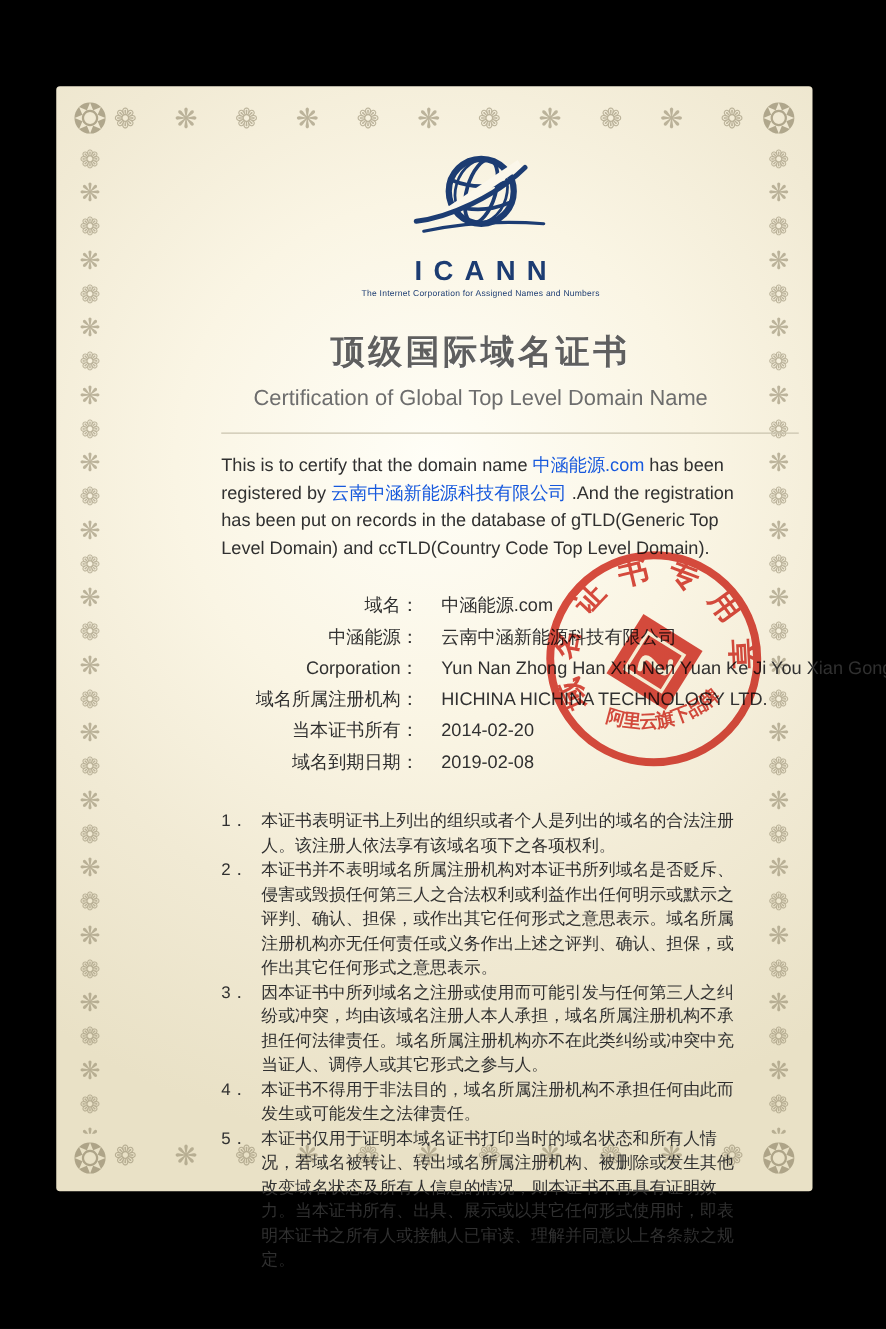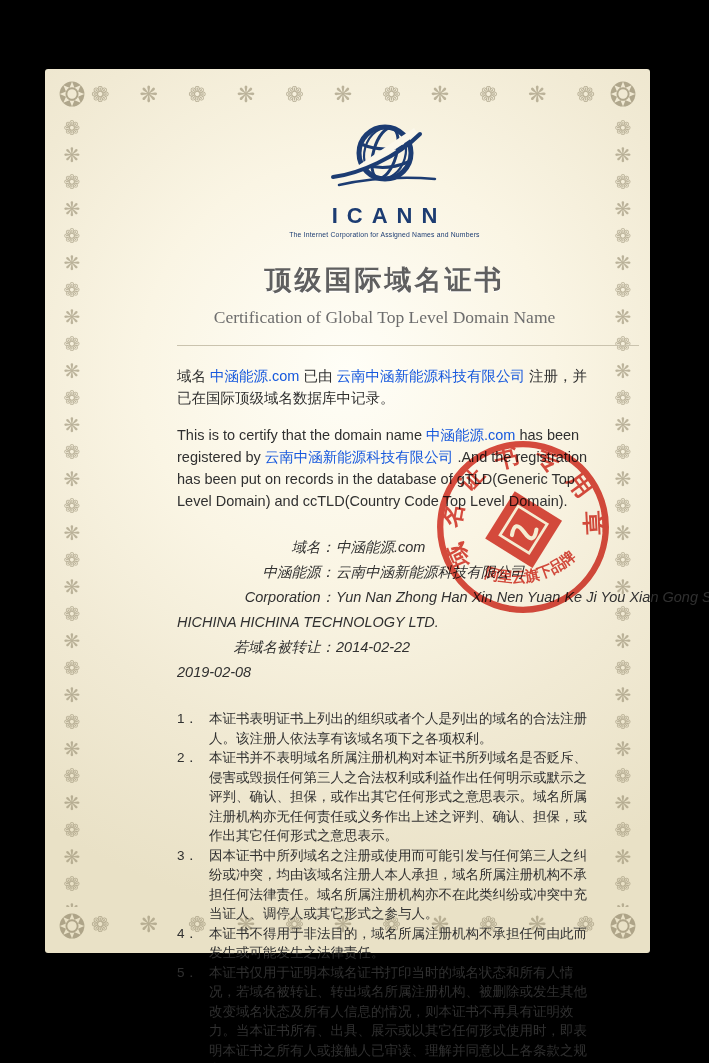--- a/index.html
+++ b/index.html
@@ -28,30 +28,30 @@
   .content{position:relative;z-index:1;padding:50px 58px 0 94px;color:#303030;margin-left:38px;}
 
   .logo{text-align:center;}
   .wordmark{margin-top:2px;font-size:22px;font-weight:bold;color:#1c3c72;
             letter-spacing:9px;text-indent:9px;}
   .tagline{margin-top:2px;font-size:6.8px;color:#1c3c72;letter-spacing:.2px;}
 
   .title{margin:24px 0 0 0;text-align:center;font-size:27px;font-weight:bold;
          color:#5f5f5f;letter-spacing:3px;text-shadow:0 1px 0 rgba(255,255,255,.85);}
   .subtitle{margin-top:9px;text-align:center;font-size:17.5px;color:#6d6d6d;
-            font-family:Liberation Serif, serif;}
+            font-family:Liberation Sans, sans-serif;}
   .divider{margin:17px auto 0;width:462px;border-top:1px solid #cac3ae;height:0;}
 
   .para{margin:0;font-size:14.5px;line-height:22px;word-break:break-all;}
   .para.zh{margin-top:19px;}
   .para.en{margin-top:15px;word-break:normal;}
   .link{color:var(--accent-blue,#1658dd);}
 
   .details{margin-top:23px;font-size:14.5px;}
-  .drow{display:grid;grid-template-columns:158px 1fr;column-gap:1px;line-height:25px;font-style:italic;}
+  .drow{display:grid;grid-template-columns:158px 1fr;column-gap:18px;line-height:25px;}
   .dlabel{text-align:right;white-space:nowrap;}
   .dvalue{text-align:left;white-space:nowrap;}
 
   .terms{margin-top:24px;font-size:13.5px;line-height:19.5px;}
   .terms-header{margin-bottom:1px;}
   .term{display:flex;}
   .term .num{flex:none;width:32px;}
   .term .txt{flex:1;word-break:break-all;}
 
   .stamp{position:absolute;left:388px;top:368px;width:180px;height:180px;z-index:5;
@@ -152,23 +152,20 @@
           <path d="M 14,66 Q 60,56 110,60" stroke="#1c3c72" stroke-width="2.5" fill="none" stroke-linecap="round"></path>
         </svg>
         <div class="wordmark">ICANN</div>
         <div class="tagline">The Internet Corporation for Assigned Names and Numbers</div>
       </div>
 
       <h1 class="title">顶级国际域名证书</h1>
       <div class="subtitle">Certification of Global Top Level Domain Name</div>
       <div class="divider"></div>
 
-      <p class="para zh">
-        
-      <span class="seg">域名 </span><span class="seg link">中涵能源.com</span><span class="seg"> 已由 </span><span class="seg link">云南中涵新能源科技有限公司</span><span class="seg"> 注册，并已在国际顶级域名数据库中记录。</span></p>
 
       <p class="para en">
         
       <span class="seg">This is to certify that the domain name </span><span class="seg link">中涵能源.com</span><span class="seg"> has been registered by </span><span class="seg link">云南中涵新能源科技有限公司</span><span class="seg"> .And the registration has been put on records in the database of gTLD(Generic Top Level Domain) and ccTLD(Country Code Top Level Domain).</span></p>
 
       <div class="details">
 
           <div class="drow">
             <span class="dlabel">域名：</span>
             <span class="dvalue">中涵能源.com</span>
@@ -178,29 +175,31 @@
             <span class="dlabel">中涵能源：</span>
             <span class="dvalue">云南中涵新能源科技有限公司</span>
           </div>
 
           <div class="drow">
             <span class="dlabel">Corporation：</span>
             <span class="dvalue">Yun Nan Zhong Han Xin Nen Yuan Ke Ji You Xian Gong Si</span>
           </div>
 
           <div class="drow">
+            <span class="dlabel">域名所属注册机构：</span>
             <span class="dvalue">HICHINA HICHINA TECHNOLOGY LTD.</span>
           </div>
 
           <div class="drow">
-            <span class="dlabel">若域名被转让：</span>
-            <span class="dvalue">2014-02-22</span>
-          </div>
-
-          <div class="drow">
+            <span class="dlabel">当本证书所有：</span>
+            <span class="dvalue">2014-02-20</span>
+          </div>
+
+          <div class="drow">
+            <span class="dlabel">域名到期日期：</span>
             <span class="dvalue">2019-02-08</span>
           </div>
         </div>
 
       <div class="terms">
         <div>
 
             <div class="term">
               <span class="num">1．</span>
               <span class="txt">本证书表明证书上列出的组织或者个人是列出的域名的合法注册人。该注册人依法享有该域名项下之各项权利。</span>

